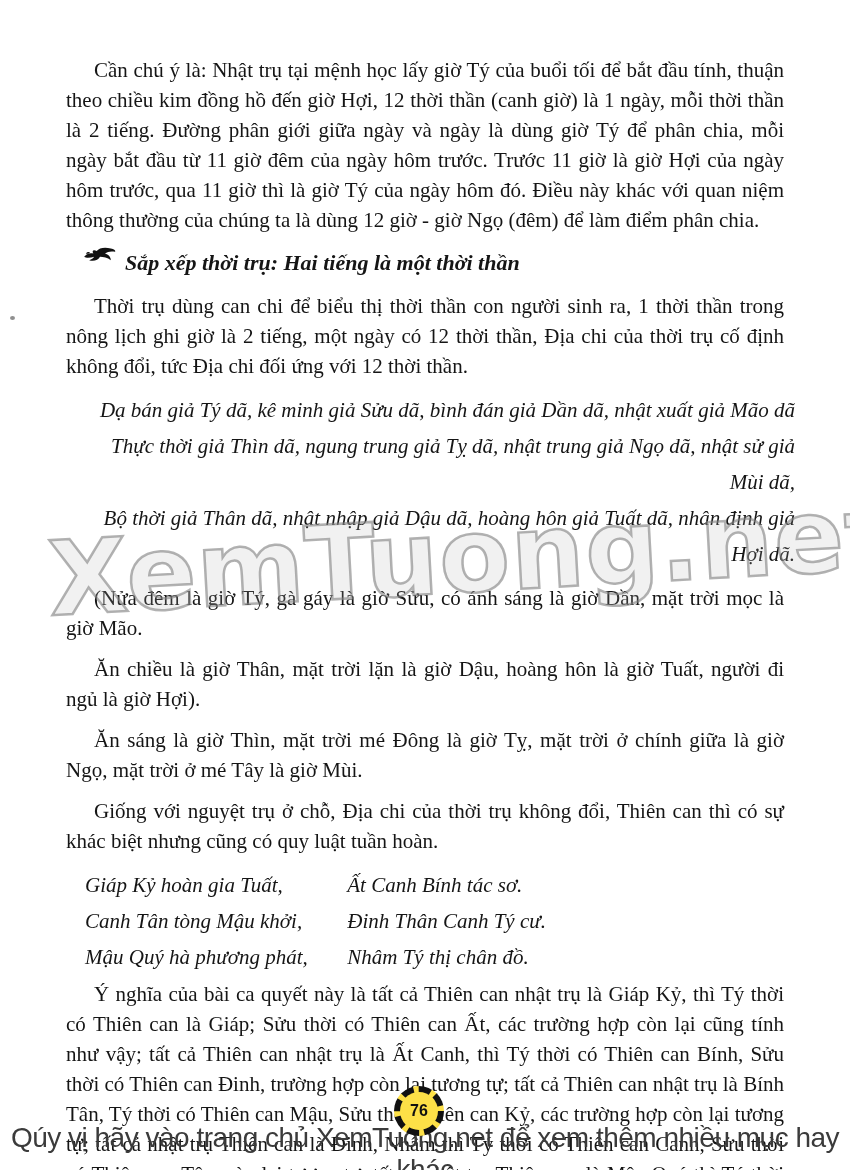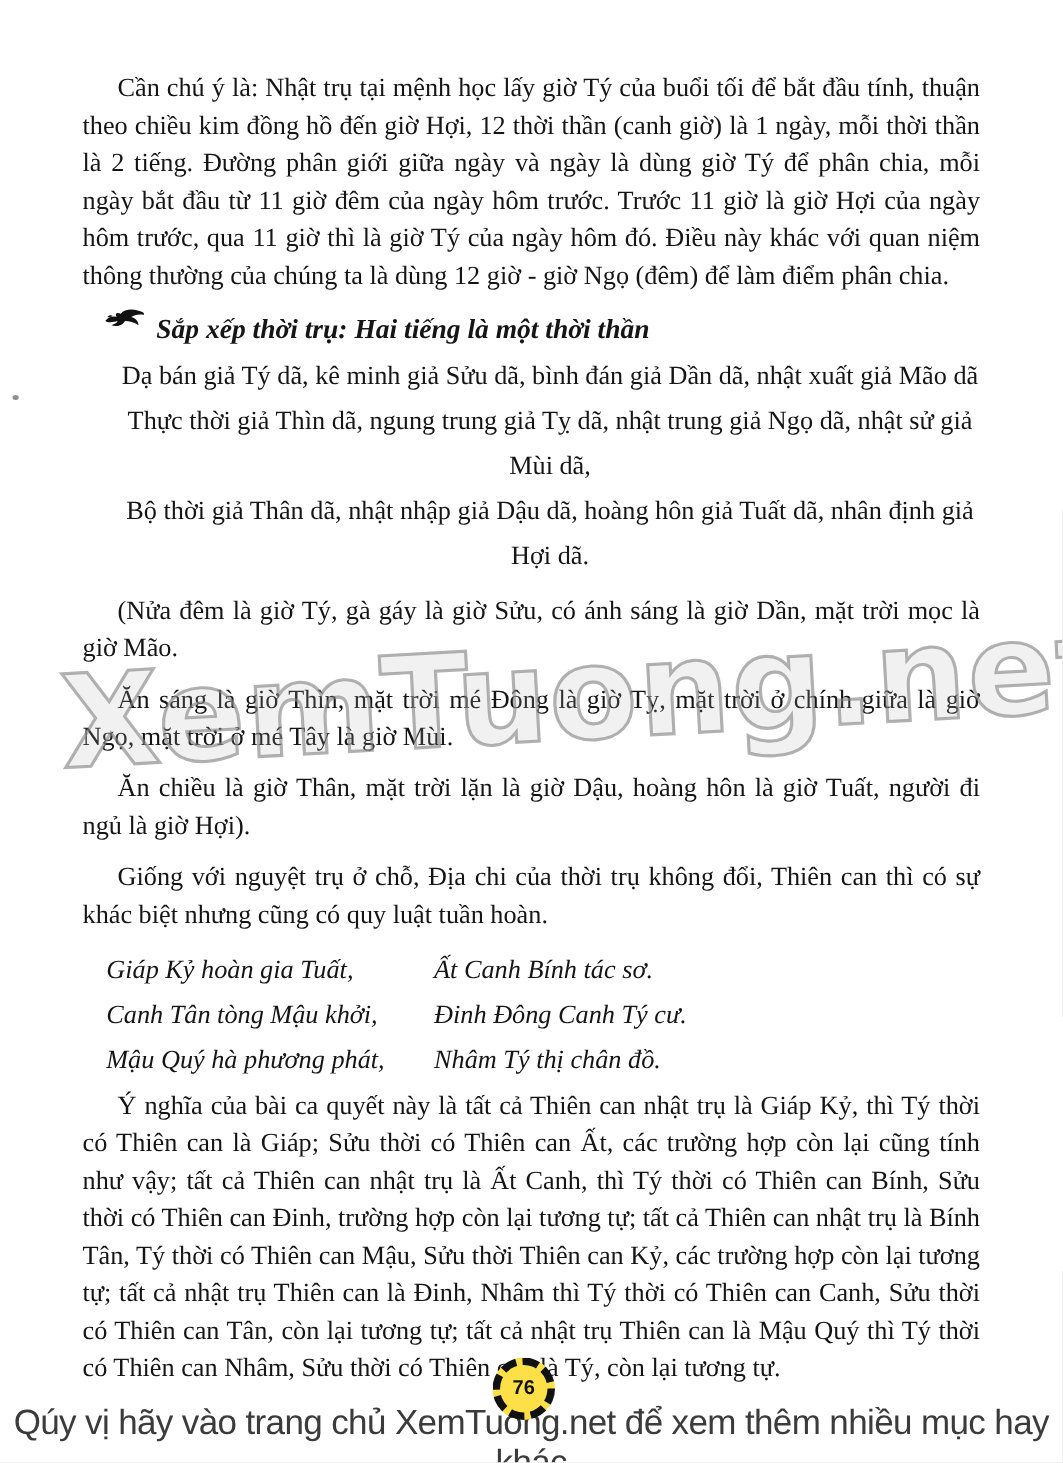--- a/index.html
+++ b/index.html
@@ -25,22 +25,23 @@
     font-weight:bold; font-style:italic;
     font-size:22px; line-height:34px;
     display:flex; align-items:flex-start; gap:8px;
     text-align:left;
   }
   .bird{display:inline-flex; width:34px; height:20px; flex:0 0 auto;}
   .bird svg{width:100%;height:100%;}
   
   .quote{
     margin:2px 0 2px 30px;
+    font-style:italic;
     line-height:36px;
-    text-align:center;
+    text-align:right;
   }
   
   p.mixed{margin:8px 0 0 0;}
   
   .verse{
     margin:6px 0 4px 30px;
     font-style:italic;
     line-height:36px;
     text-align:left;
   }
@@ -110,41 +111,42 @@
     <div class="heading">
       <span class="bird">
         <svg viewBox="0 0 40 24" xmlns="http://www.w3.org/2000/svg">
           <path fill="#111" d="M1 13 C4 9 8 8 12 9 C10 6 12 4 16 6 C19 2 26 1 33 3 C38 4 39 6 38 7 C33 6 29 7 26 9 C30 10 33 13 33 17 C29 14 24 13 20 13 C18 17 12 19 7 17 C10 16 12 15 13 13 C9 14 4 15 1 13 Z"></path>
           <path fill="#111" d="M3 9 C5 7 7 7 8 8 C7 9 5 10 3 9 Z"></path>
         </svg>
       </span>
       <span class="heading-text">Sắp xếp thời trụ: Hai tiếng là một thời thần</span>
     </div>
 
+    <p class="body">Thời trụ dùng can chi để biểu thị thời thần con người sinh ra, 1 thời thần trong nông lịch ghi giờ là 2 tiếng, một ngày có 12 thời thần, Địa chi của thời trụ cố định không đổi, tức Địa chi đối ứng với 12 thời thần.</p>
 
     <div class="quote">
       <div>Dạ bán giả Tý dã, kê minh giả Sửu dã, bình đán giả Dần dã, nhật xuất giả Mão dã</div>
       <div>Thực thời giả Thìn dã, ngung trung giả Tỵ dã, nhật trung giả Ngọ dã, nhật sử giả Mùi dã,</div>
       <div>Bộ thời giả Thân dã, nhật nhập giả Dậu dã, hoàng hôn giả Tuất dã, nhân định giả Hợi dã.</div>
     </div>
 
     <p class="body">(Nửa đêm là giờ Tý, gà gáy là giờ Sửu, có ánh sáng là giờ Dần, mặt trời mọc là giờ Mão.</p>
+    <p class="body">Ăn chiều là giờ Thân, mặt trời lặn là giờ Dậu, hoàng hôn là giờ Tuất, người đi ngủ là giờ Hợi).</p>
     <p class="body">Ăn sáng là giờ Thìn, mặt trời mé Đông là giờ Tỵ, mặt trời ở chính giữa là giờ Ngọ, mặt trời ở mé Tây là giờ Mùi.</p>
-    <p class="body">Ăn chiều là giờ Thân, mặt trời lặn là giờ Dậu, hoàng hôn là giờ Tuất, người đi ngủ là giờ Hợi).</p>
     <p class="body">Giống với nguyệt trụ ở chỗ, Địa chi của thời trụ không đổi, Thiên can thì có sự khác biệt nhưng cũng có quy luật tuần hoàn.</p>
 
 
     <div class="verse">
       <div class="verse-row">
         <span class="vl">Giáp Kỷ hoàn gia Tuất,</span>
         <span class="vr">Ất Canh Bính tác sơ.</span>
       </div>
       <div class="verse-row">
         <span class="vl">Canh Tân tòng Mậu khởi,</span>
-        <span class="vr">Đinh Đông Canh Tý cư.</span>
+        <span class="vr">Đinh Thân Canh Tý cư.</span>
       </div>
       <div class="verse-row">
         <span class="vl">Mậu Quý hà phương phát,</span>
         <span class="vr">Nhâm Tý thị chân đồ.</span>
       </div>
     </div>
 
     <p class="body last">Ý nghĩa của bài ca quyết này là tất cả Thiên can nhật trụ là Giáp Kỷ, thì Tý thời có Thiên can là Giáp; Sửu thời có Thiên can Ất, các trường hợp còn lại cũng tính như vậy; tất cả Thiên can nhật trụ là Ất Canh, thì Tý thời có Thiên can Bính, Sửu thời có Thiên can Đinh, trường hợp còn lại tương tự; tất cả Thiên can nhật trụ là Bính Tân, Tý thời có Thiên can Mậu, Sửu thời Thiên can Kỷ, các trường hợp còn lại tương tự; tất cả nhật trụ Thiên can là Đinh, Nhâm thì Tý thời có Thiên can Canh, Sửu thời có Thiên can Tân, còn lại tương tự; tất cả nhật trụ Thiên can là Mậu Quý thì Tý thời có Thiên can Nhâm, Sửu thời có Thiên can là Tý, còn lại tương tự.</p>
 
   </div>

